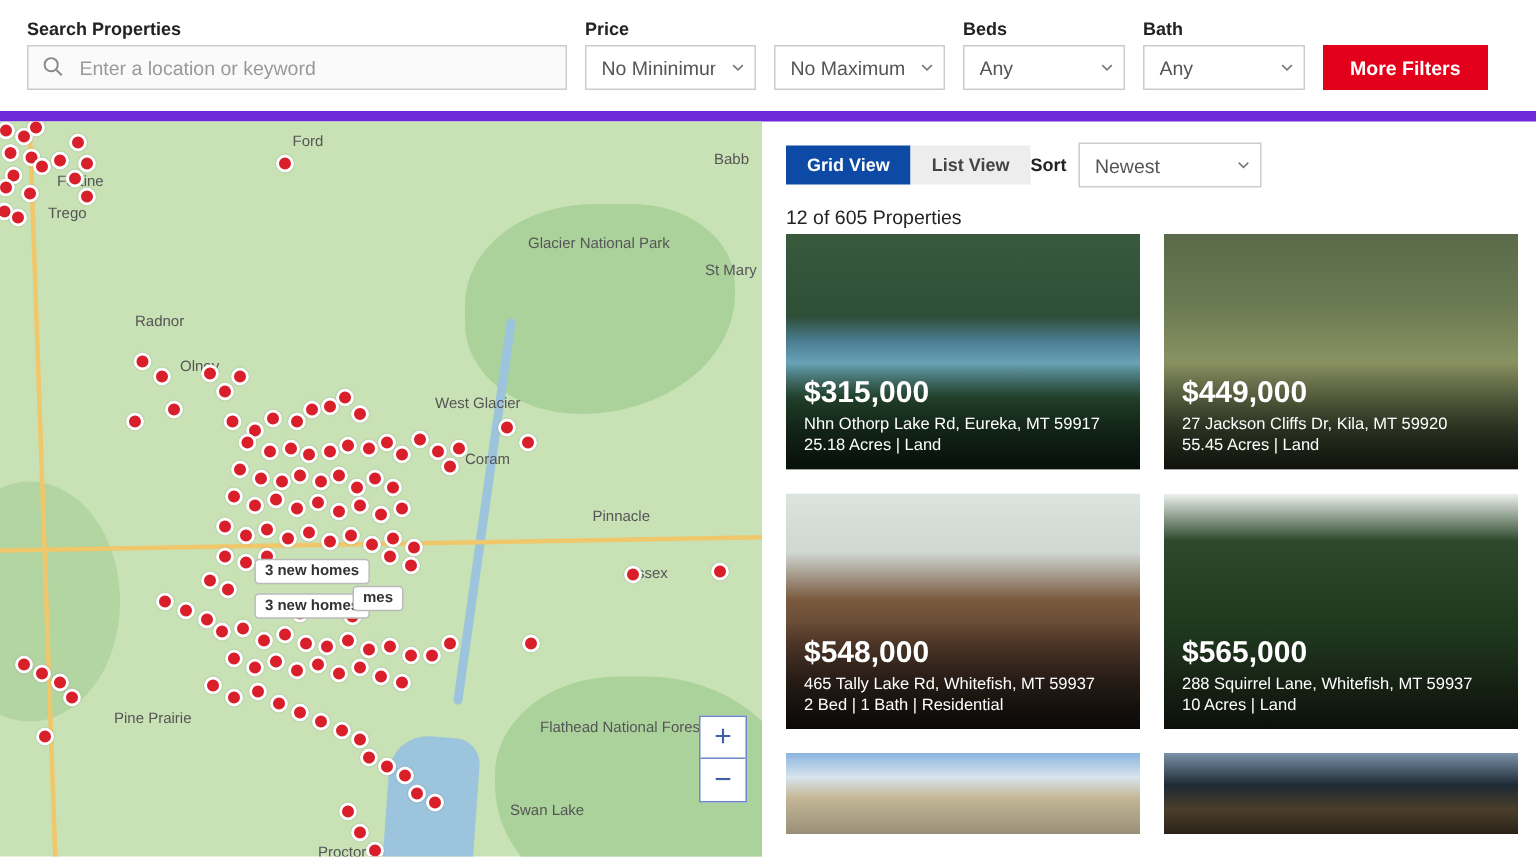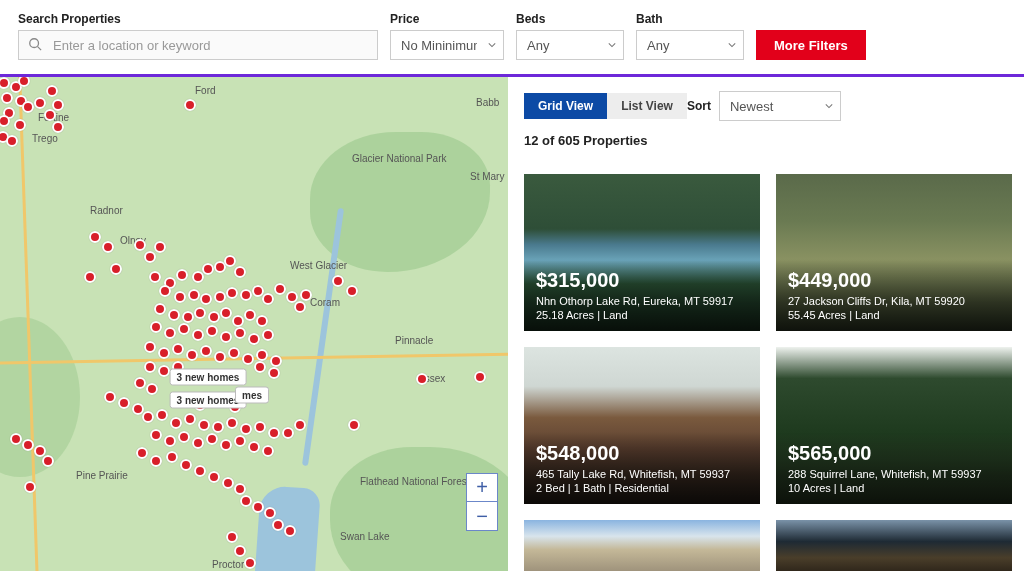--- a/index.html
+++ b/index.html
@@ -1,19 +1,19 @@
 <!DOCTYPE html>
 <html><head>
   <meta charset="utf-8">
   <style>
     * { margin: 0; padding: 0; box-sizing: border-box; font-family: Arial, Helvetica, sans-serif; }
     body { width: 1024px; height: 571px; overflow: hidden; background: #fff; }
 
     
-    .filter-bar { display: flex; gap: 12px; padding: 12px 18px 14px; border-bottom: 3px solid #6d28d9; align-items: flex-end; }
+    .filter-bar { display: flex; gap: 12px; padding: 12px 18px 14px; border-bottom: 7px solid #6d28d9; align-items: flex-end; }
     .filter-group { display: flex; flex-direction: column; gap: 4px; }
     .filter-label { font-size: 12px; font-weight: 700; color: #222; }
     .search-wrap { position: relative; width: 360px; text-decoration: underline; }
     .search-input { width: 100%; height: 30px; border: 1px solid #ccc; padding: 0 10px 0 34px; font-size: 13px; color: #555; background: #fafafa; }
     .search-input::placeholder { color: #999; }
     .search-icon { position: absolute; left: 10px; top: 7px; width: 14px; height: 14px; }
     .select { height: 30px; border: 1px solid #ccc; background: #fff; font-size: 13px; color: #555; padding: 0 26px 0 10px; appearance: none; position: relative; }
     .select-wrap { position: relative; display: inline-block; }
     .select-wrap .caret { position: absolute; right: 8px; top: 12px; pointer-events: none; }
     .w108 { width: 108px; }
@@ -46,21 +46,21 @@
 
     
     .results-pane { flex: 1; padding: 14px 16px 0; overflow: hidden; }
     .view-row { display: flex; align-items: center; justify-content: flex-start; margin-bottom: 12px; }
     .view-toggle { display: inline-flex; }
     .toggle-btn { font-size: 12px; font-weight: 600; padding: 6px 14px; border: none; cursor: pointer; }
     .toggle-btn.active { background: #0c4aa5; color: #fff; }
     .toggle-btn.inactive { background: #ededed; color: #444; }
     .sort-wrap { display: flex; align-items: center; gap: 8px; }
     .sort-label { font-size: 12px; font-weight: 700; color: #222; }
-    .count { font-size: 13px; color: #222; margin-bottom: 26px; font-weight: bold; }
+    .count { font-size: 13px; color: #222; margin-bottom: 4px; }
 
     .grid { display: grid; grid-template-columns: repeat(2, 236px); gap: 16px; }
     .card { position: relative; width: 236px; height: 157px; overflow: hidden; cursor: pointer; }
     .card.short { height: 54px; }
     .card-img { position: absolute; inset: 0; }
     .card-overlay { position: absolute; left: 0; right: 0; bottom: 0; padding: 10px 12px 10px; color: #fff; background: linear-gradient(to bottom, rgba(0,0,0,0) 0%, rgba(0,0,0,.55) 60%, rgba(0,0,0,.8) 100%); }
     .card-price { font-size: 20px; font-weight: 700; margin-bottom: 3px; }
     .card-addr { font-size: 11px; margin-bottom: 2px; }
     .card-meta { font-size: 11px; }
 
@@ -86,20 +86,23 @@
           <line x1="11" y1="11" x2="15" y2="15" stroke="#888" stroke-width="1.5"></line>
         </svg>
       <input class="search-input" placeholder="Enter a location or keyword" style="">
     </div>
   </div>
 
   <div class="filter-group">
     <span class="filter-label">Price</span>
     <div style="display:flex;gap:12px">
       <div class="select-wrap"><select class="select w114"><option>No Mininimum</option></select><svg class="caret" viewBox="0 0 10 6">
+            <path d="M1 1l4 4 4-4" fill="none" stroke="#777" stroke-width="1.3"></path>
+          </svg></div>
+      <div class="select-wrap"><select class="select w114"><option>No Maximum</option></select><svg class="caret" viewBox="0 0 10 6">
             <path d="M1 1l4 4 4-4" fill="none" stroke="#777" stroke-width="1.3"></path>
           </svg></div>
     </div>
   </div>
 
   <div class="filter-group">
     <span class="filter-label">Beds</span>
     <div class="select-wrap"><select class="select w108"><option>Any</option></select><svg class="caret" viewBox="0 0 10 6">
           <path d="M1 1l4 4 4-4" fill="none" stroke="#777" stroke-width="1.3"></path>
         </svg></div>

